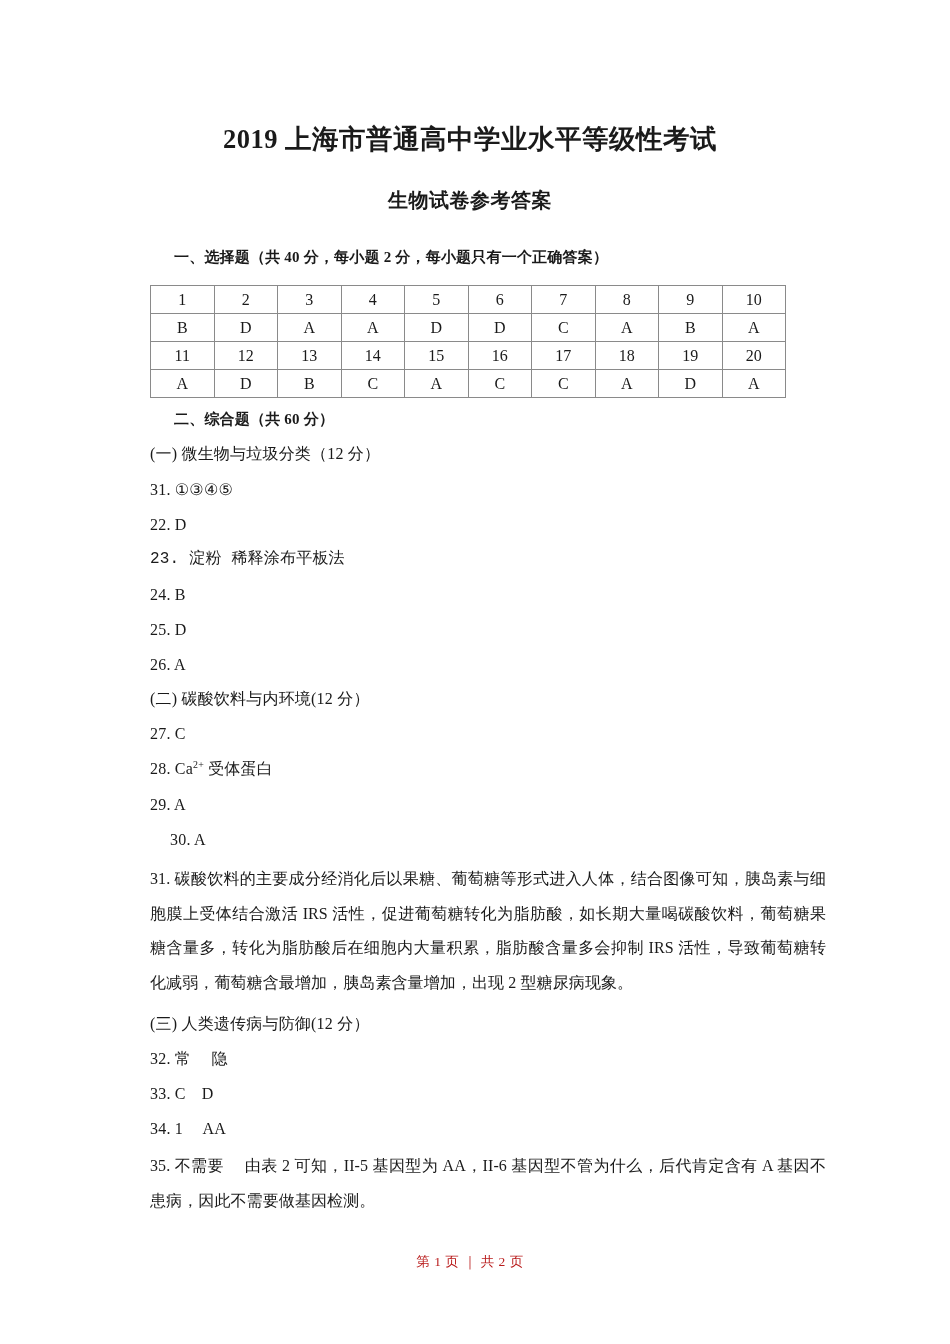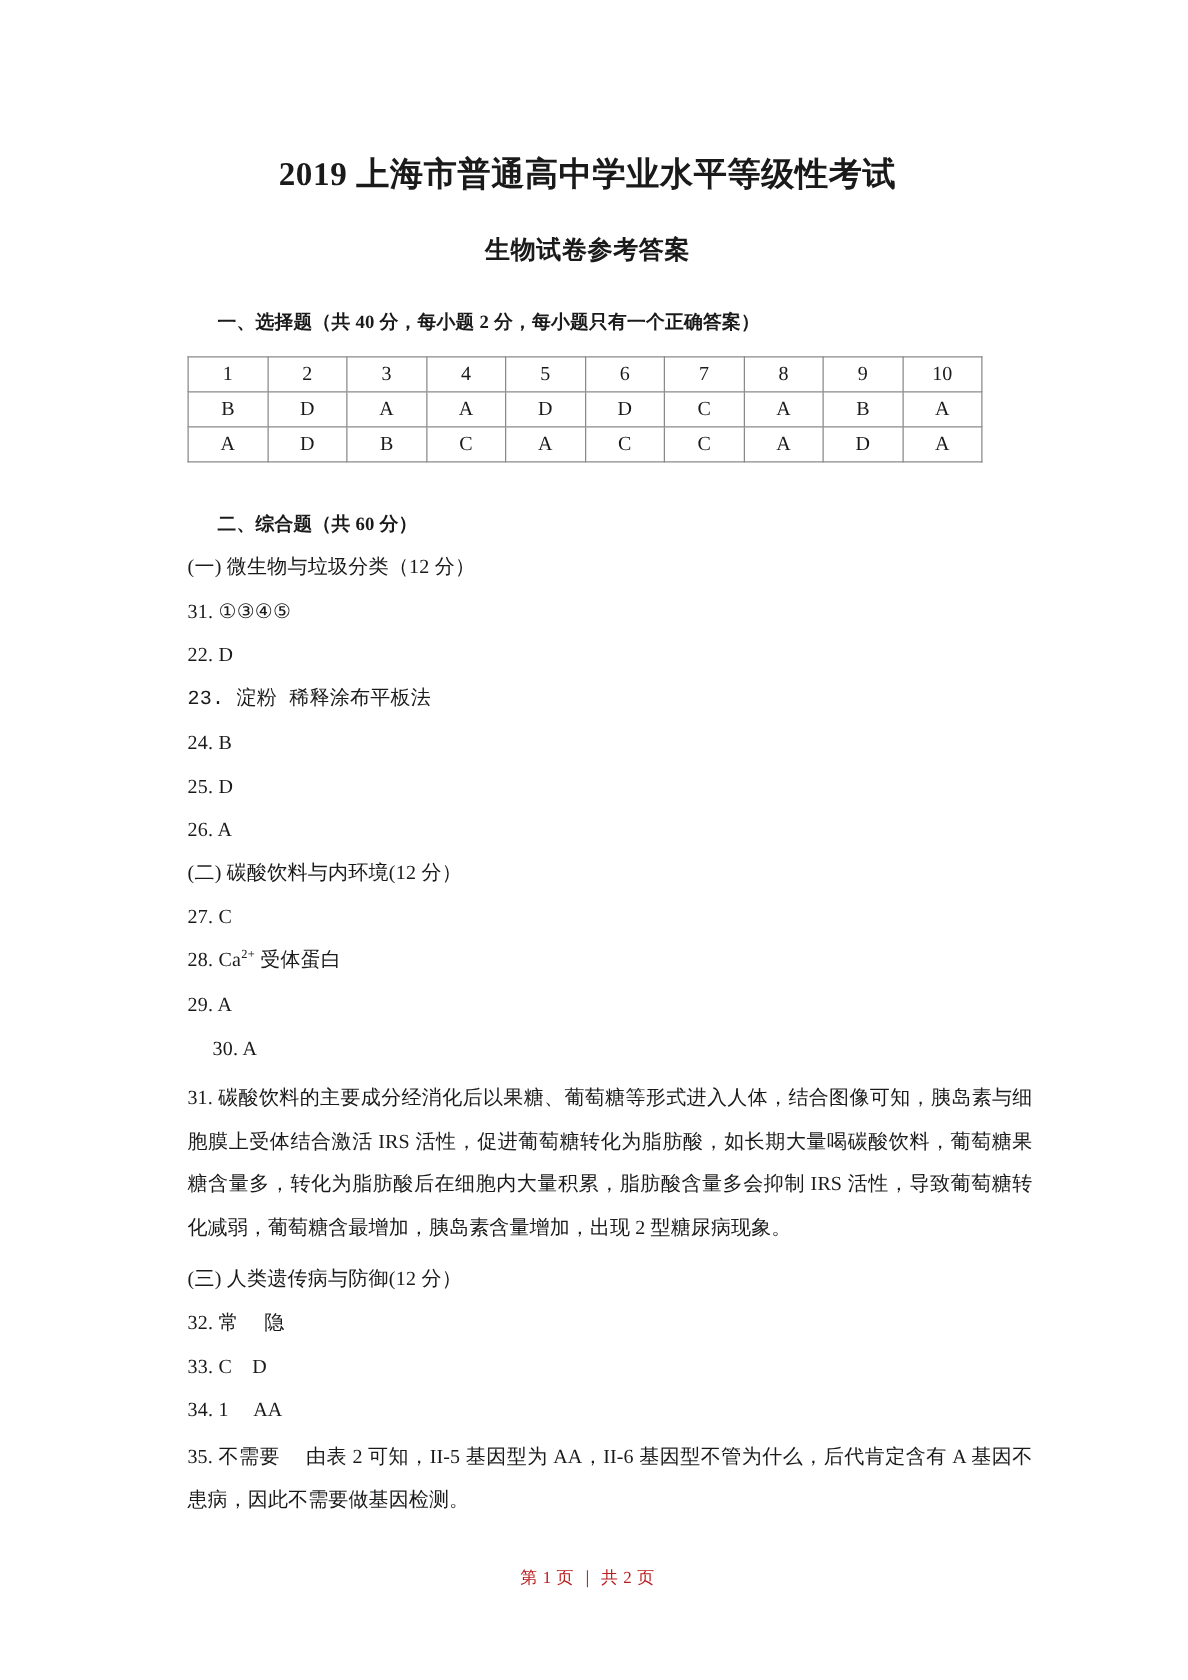--- a/index.html
+++ b/index.html
@@ -149,20 +149,32 @@
           <td>A</td>
           <td>A</td>
           <td>D</td>
           <td>D</td>
           <td>C</td>
           <td>A</td>
           <td>B</td>
           <td>A</td>
         </tr>
         <tr>
+          <td>11</td>
+          <td>12</td>
+          <td>13</td>
+          <td>14</td>
+          <td>15</td>
+          <td>16</td>
+          <td>17</td>
+          <td>18</td>
+          <td>19</td>
+          <td>20</td>
+        </tr>
+        <tr>
           <td>A</td>
           <td>D</td>
           <td>B</td>
           <td>C</td>
           <td>A</td>
           <td>C</td>
           <td>C</td>
           <td>A</td>
           <td>D</td>
           <td>A</td>

